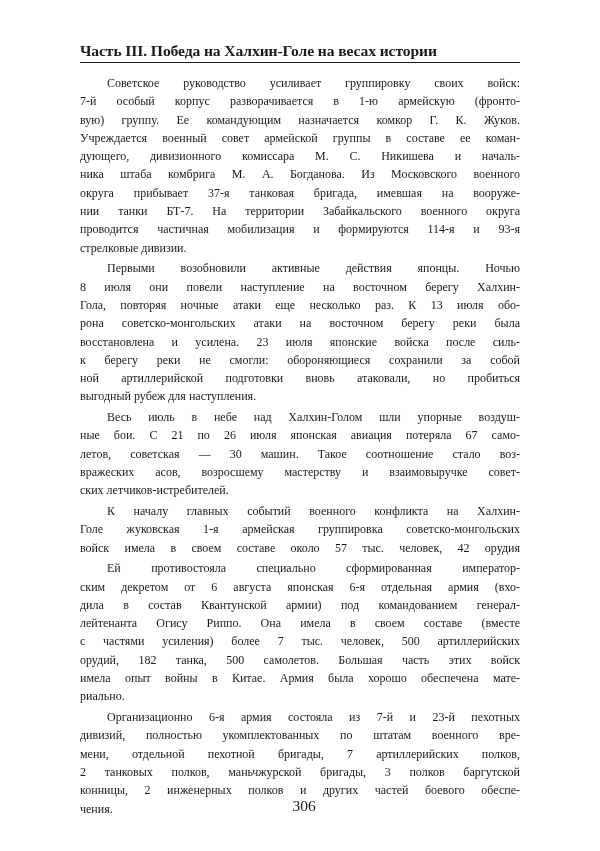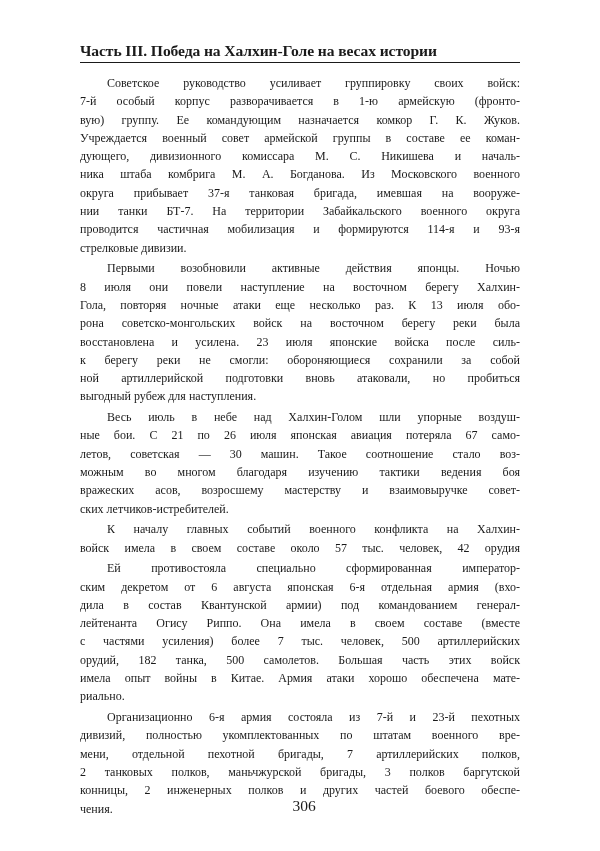--- a/index.html
+++ b/index.html
@@ -92,46 +92,46 @@
         <span class="line">ника штаба комбрига М. А. Богданова. Из Московского военного</span>
         <span class="line">округа прибывает 37-я танковая бригада, имевшая на вооруже-</span>
         <span class="line">нии танки БТ-7. На территории Забайкальского военного округа</span>
         <span class="line">проводится частичная мобилизация и формируются 114-я и 93-я</span>
         <span class="line last">стрелковые дивизии.</span>
       </div>
       <div class="para">
         <span class="line indent">Первыми возобновили активные действия японцы. Ночью</span>
         <span class="line">8 июля они повели наступление на восточном берегу Халхин-</span>
         <span class="line">Гола, повторяя ночные атаки еще несколько раз. К 13 июля обо-</span>
-        <span class="line">рона советско-монгольских войск на восточном берегу реки была</span>
+        <span class="line">рона советско-монгольских атаки на восточном берегу реки была</span>
         <span class="line">восстановлена и усилена. 23 июля японские войска после силь-</span>
         <span class="line">к берегу реки не смогли: обороняющиеся сохранили за собой</span>
         <span class="line">ной артиллерийской подготовки вновь атаковали, но пробиться</span>
         <span class="line last">выгодный рубеж для наступления.</span>
       </div>
       <div class="para">
         <span class="line indent">Весь июль в небе над Халхин-Голом шли упорные воздуш-</span>
         <span class="line">ные бои. С 21 по 26 июля японская авиация потеряла 67 само-</span>
         <span class="line">летов, советская — 30 машин. Такое соотношение стало воз-</span>
-        <span class="line">можным во многом благодаря изучению тактики ведения боя</span>
         <span class="line">вражеских асов, возросшему мастерству и взаимовыручке совет-</span>
         <span class="line last">ских летчиков-истребителей.</span>
       </div>
       <div class="para">
         <span class="line indent">К началу главных событий военного конфликта на Халхин-</span>
+        <span class="line">Голе жуковская 1-я армейская группировка советско-монгольских</span>
         <span class="line">войск имела в своем составе около 57 тыс. человек, 42 орудия</span>
       </div>
       <div class="para">
         <span class="line indent">Ей противостояла специально сформированная император-</span>
         <span class="line">ским декретом от 6 августа японская 6-я отдельная армия (вхо-</span>
         <span class="line">дила в состав Квантунской армии) под командованием генерал-</span>
         <span class="line">лейтенанта Огису Риппо. Она имела в своем составе (вместе</span>
         <span class="line">с частями усиления) более 7 тыс. человек, 500 артиллерийских</span>
         <span class="line">орудий, 182 танка, 500 самолетов. Большая часть этих войск</span>
-        <span class="line">имела опыт войны в Китае. Армия атаки хорошо обеспечена мате-</span>
+        <span class="line">имела опыт войны в Китае. Армия была хорошо обеспечена мате-</span>
         <span class="line last">риально.</span>
       </div>
       <div class="para">
         <span class="line indent">Организационно 6-я армия состояла из 7-й и 23-й пехотных</span>
         <span class="line">дивизий, полностью укомплектованных по штатам военного вре-</span>
         <span class="line">мени, отдельной пехотной бригады, 7 артиллерийских полков,</span>
         <span class="line">2 танковых полков, маньчжурской бригады, 3 полков баргутской</span>
         <span class="line">конницы, 2 инженерных полков и других частей боевого обеспе-</span>
         <span class="line last">чения.</span>
       </div>

